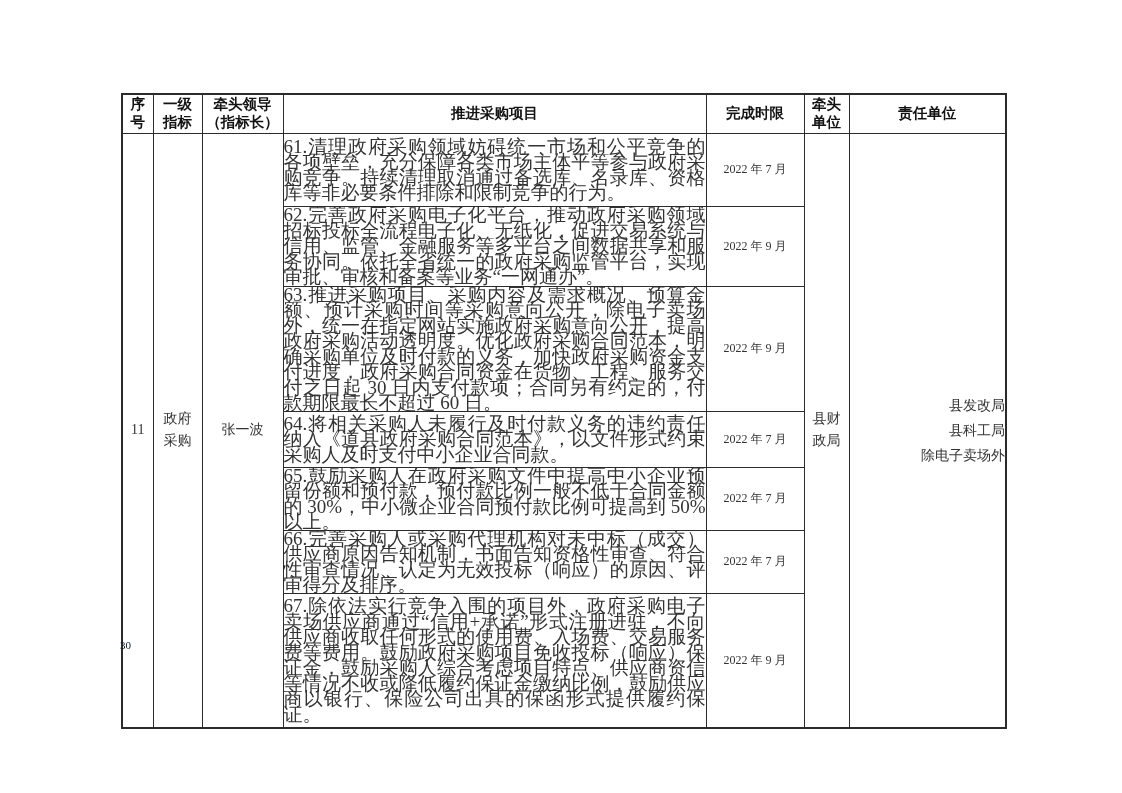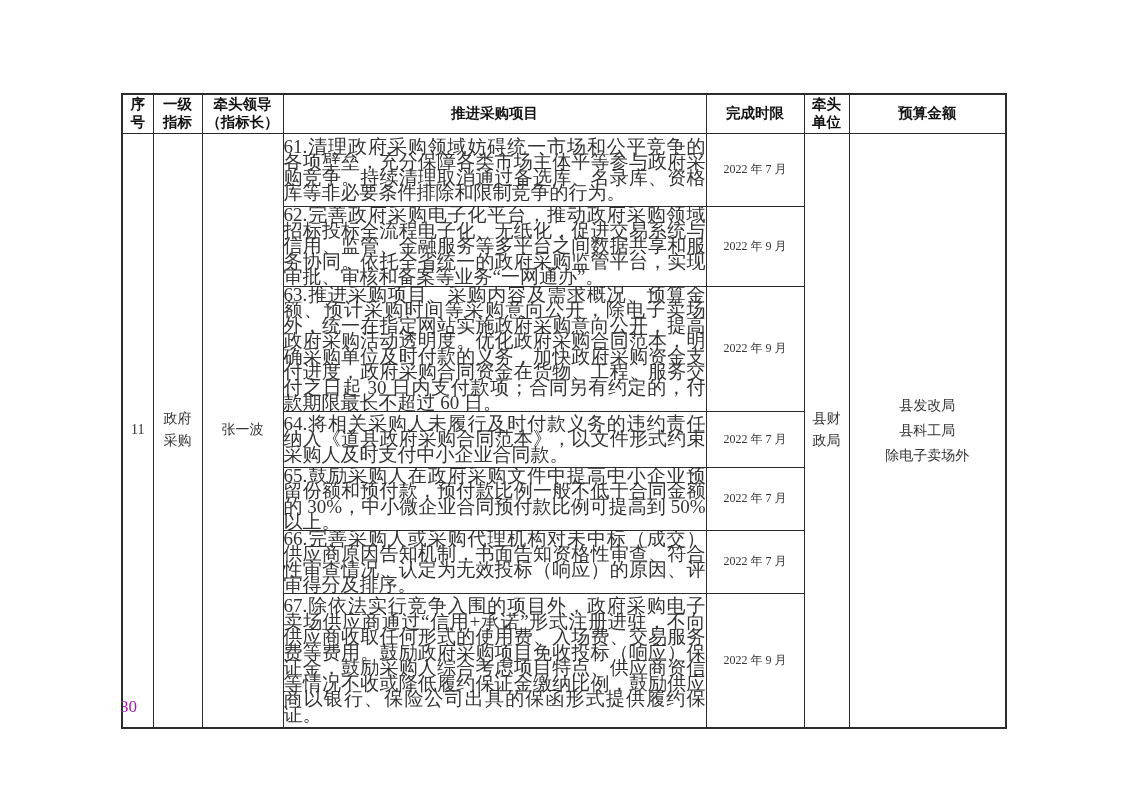--- a/index.html
+++ b/index.html
@@ -50,27 +50,27 @@
     padding: 3px 5px;
     color: #333333;
   }
   td.deadline-cell {
     text-align: center;
     font-size: 12px;
     color: #333333;
     white-space: nowrap;
   }
   td.resp-cell { text-align: center; font-size: 14px; color: #333333; }
-  td.resp-cell .resp-line { line-height: 25px; }
+  td.resp-cell .resp-line { line-height: 25px; text-align: right; }
   .page-number {
     position: absolute;
     left: 120px;
-    top: 697px;
-    font-size: 17px;
-    color: #a21caf;
+    top: 639px;
+    font-size: 11px;
+    color: #0f172a;
     font-family: "Liberation Serif", "DejaVu Serif", serif;
   }
 </style>
 </head>
 <body>
 
 <div class="page">
 
   <table class="work-table">
     <colgroup>
@@ -87,21 +87,21 @@
         <th class="hdr">序
 号</th>
         <th class="hdr">一级
 指标</th>
         <th class="hdr">牵头领导
 （指标长）</th>
         <th class="hdr">推进采购项目</th>
         <th class="hdr">完成时限</th>
         <th class="hdr">牵头
 单位</th>
-        <th class="hdr">预算金额</th>
+        <th class="hdr">责任单位</th>
       </tr>
     </thead>
     <tbody>
       <tr style="height:73px">
         <td class="center-cell" rowspan="7">11</td>
         <td class="center-cell" rowspan="7">政府
 采购</td>
         <td class="center-cell" rowspan="7">张一波</td>
         <td class="task-cell">61.清理政府采购领域妨碍统一市场和公平竞争的各项壁垒，充分保障各类市场主体平等参与政府采购竞争。持续清理取消通过备选库、名录库、资格库等非必要条件排除和限制竞争的行为。</td>
         <td class="deadline-cell">2022 年 7 月</td>

